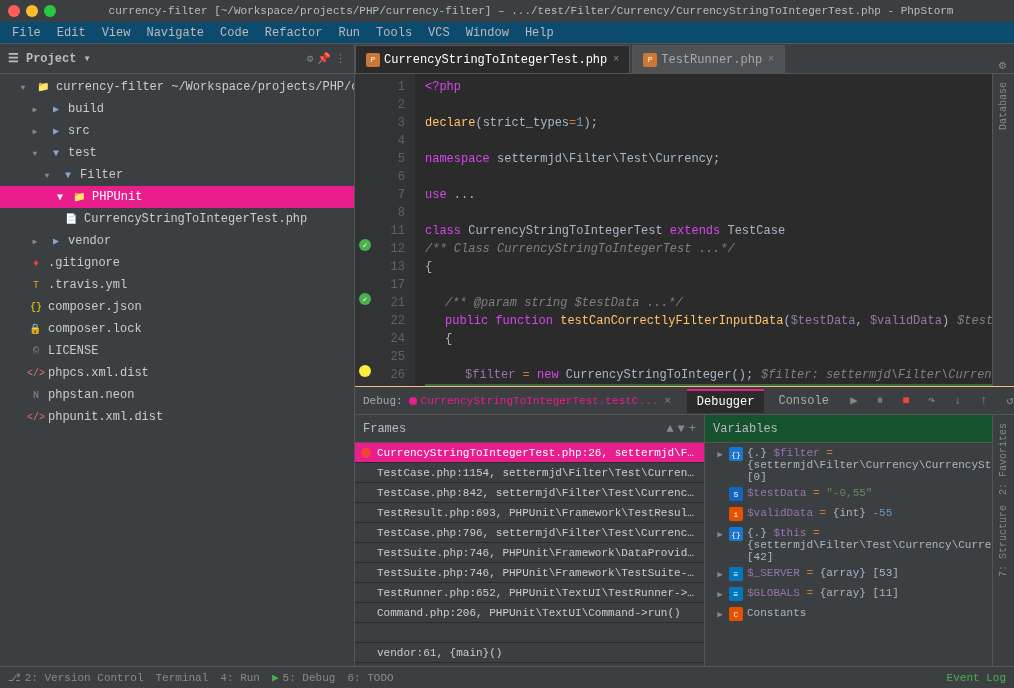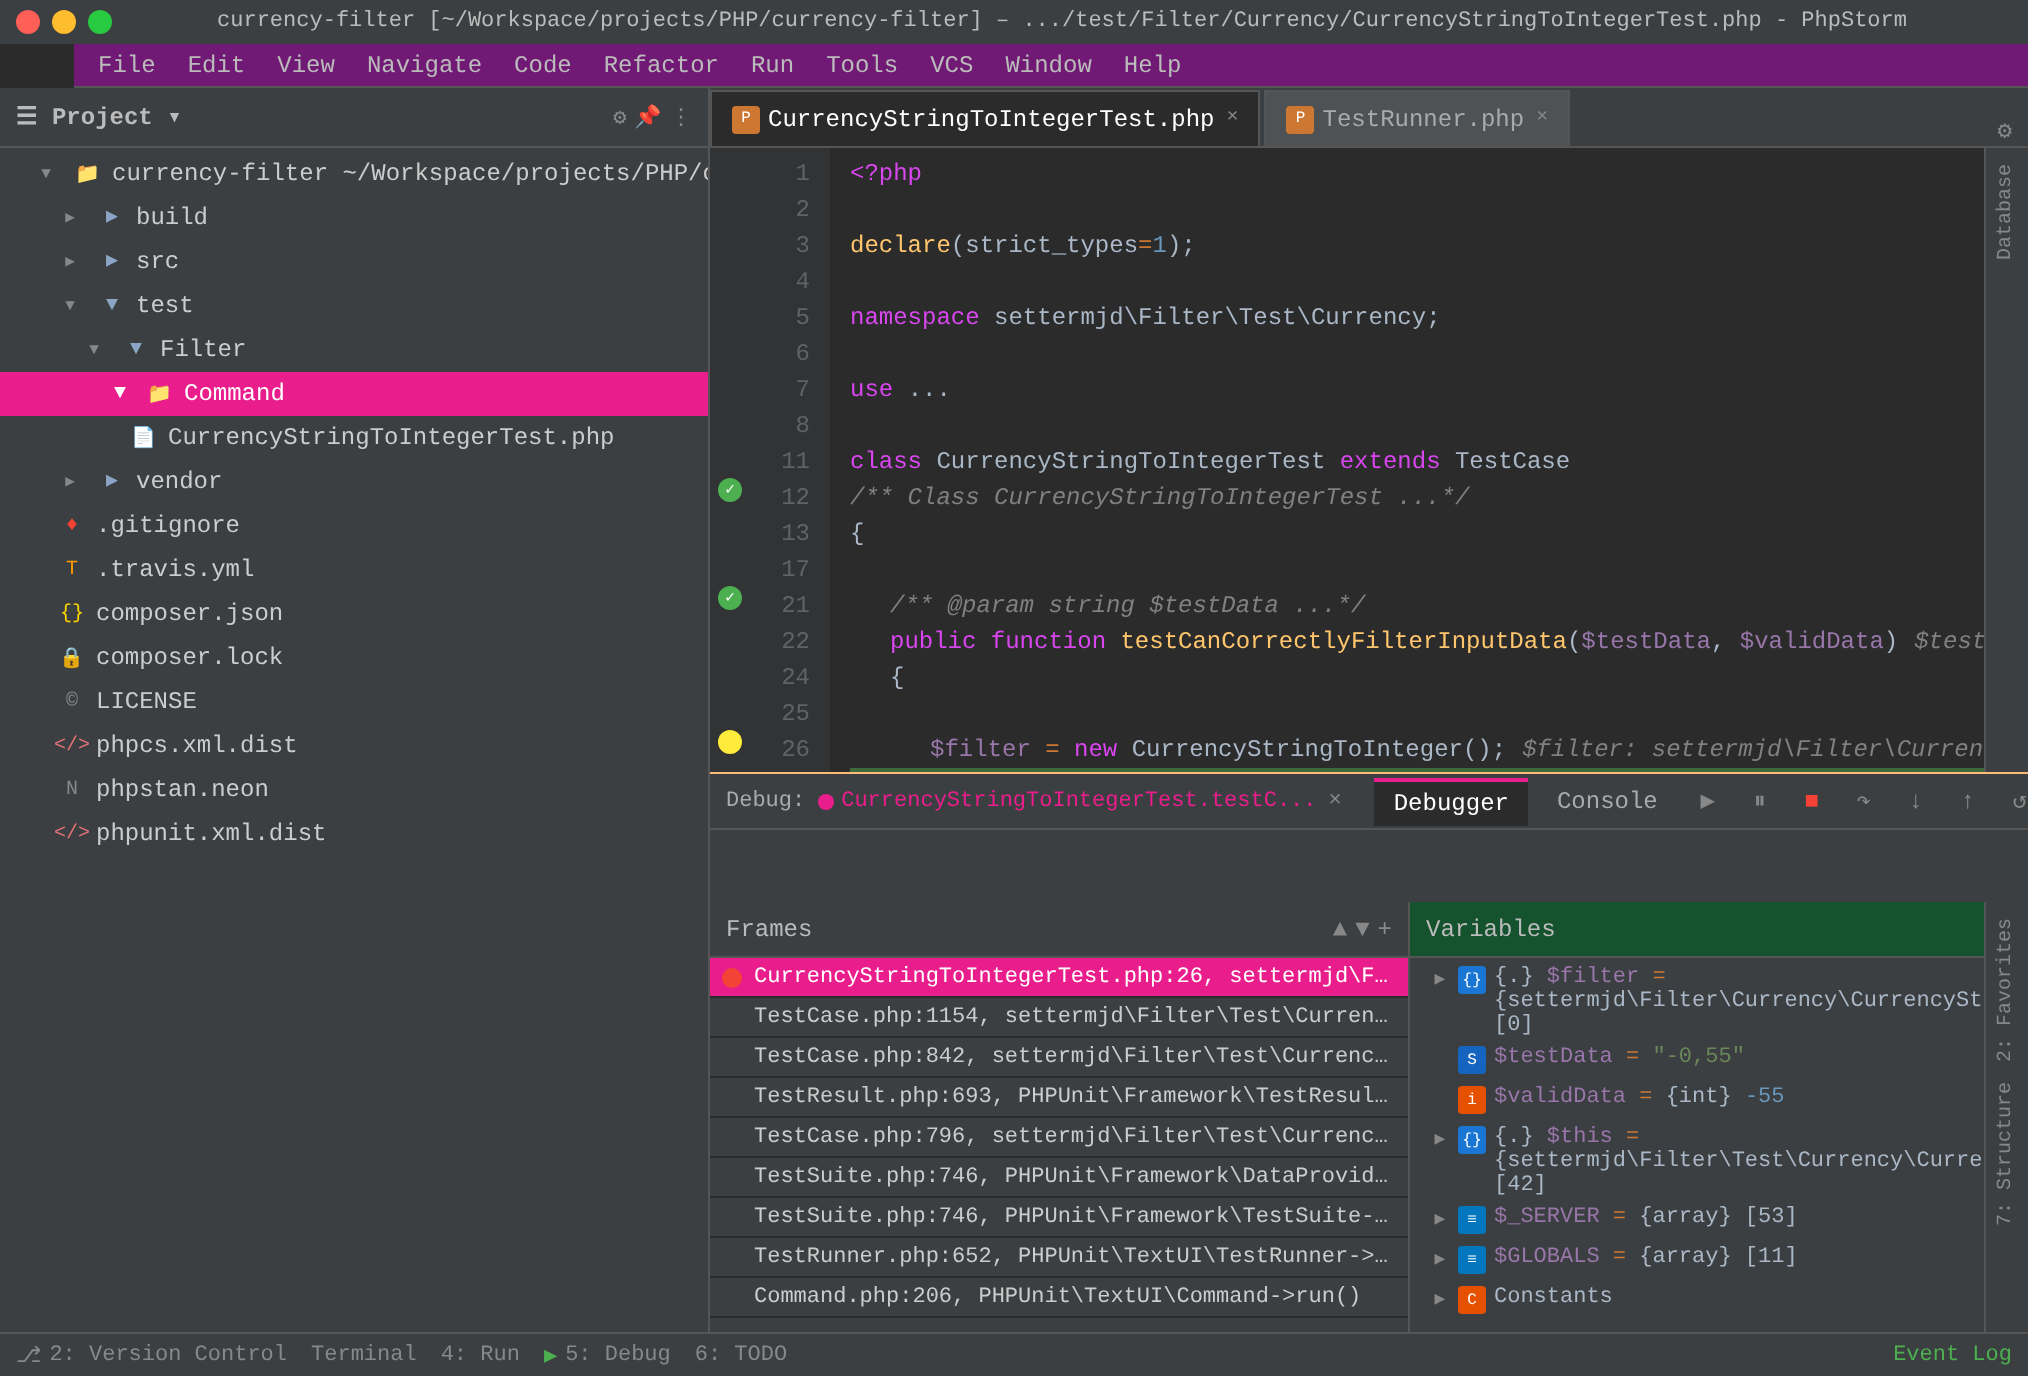--- a/index.html
+++ b/index.html
@@ -40,28 +40,27 @@
     .tb-max { background: #28ca41; }
     .title-bar-title {
       font-size: 11px;
       color: #bbbbbb;
       text-align: center;
       flex: 1;
     }
 
     
     .menu-bar {
-      background: #701a75;
+      background: #0c4a6e;
       height: 22px;
       display: flex;
       align-items: center;
       padding: 0 4px;
       border-bottom: 1px solid #555;
       flex-shrink: 0;
-      margin-left: 37px;
     }
     .menu-item {
       padding: 2px 8px;
       font-size: 12px;
       color: #bbbbbb;
       cursor: pointer;
     }
 
     
     .main-area {
@@ -325,21 +324,20 @@
       display: flex; align-items: center; justify-content: center;
       color: #888;
       cursor: pointer;
       font-size: 12px;
     }
 
     .debug-body {
       flex: 1;
       display: flex;
       overflow: hidden;
-      margin-top: 36px;
     }
 
     
     .frames-panel {
       width: 350px;
       border-right: 1px solid #555;
       display: flex;
       flex-direction: column;
       overflow: hidden;
     }
@@ -556,21 +554,21 @@
 
       <div class="tree-item tree-indent-3">
         <span class="arrow-down tree-icon"></span>
         <span class="tree-icon folder-icon">▼</span>
         <span class="tree-label">Filter</span>
       </div>
 
       <div class="tree-item tree-indent-4 selected">
         <span class="tree-icon" style="color:#fff">▼</span>
         <span class="tree-icon" style="color:#fff">📁</span>
-        <span class="tree-label">Command</span>
+        <span class="tree-label">PHPUnit</span>
       </div>
 
       <div class="tree-item tree-indent-5">
         <span class="tree-icon" style="color:#e91e8c">📄</span>
         <span class="tree-label">CurrencyStringToIntegerTest.php</span>
       </div>
 
       <div class="tree-item tree-indent-2">
         <span class="arrow-right tree-icon"></span>
         <span class="tree-icon folder-icon">▶</span>

